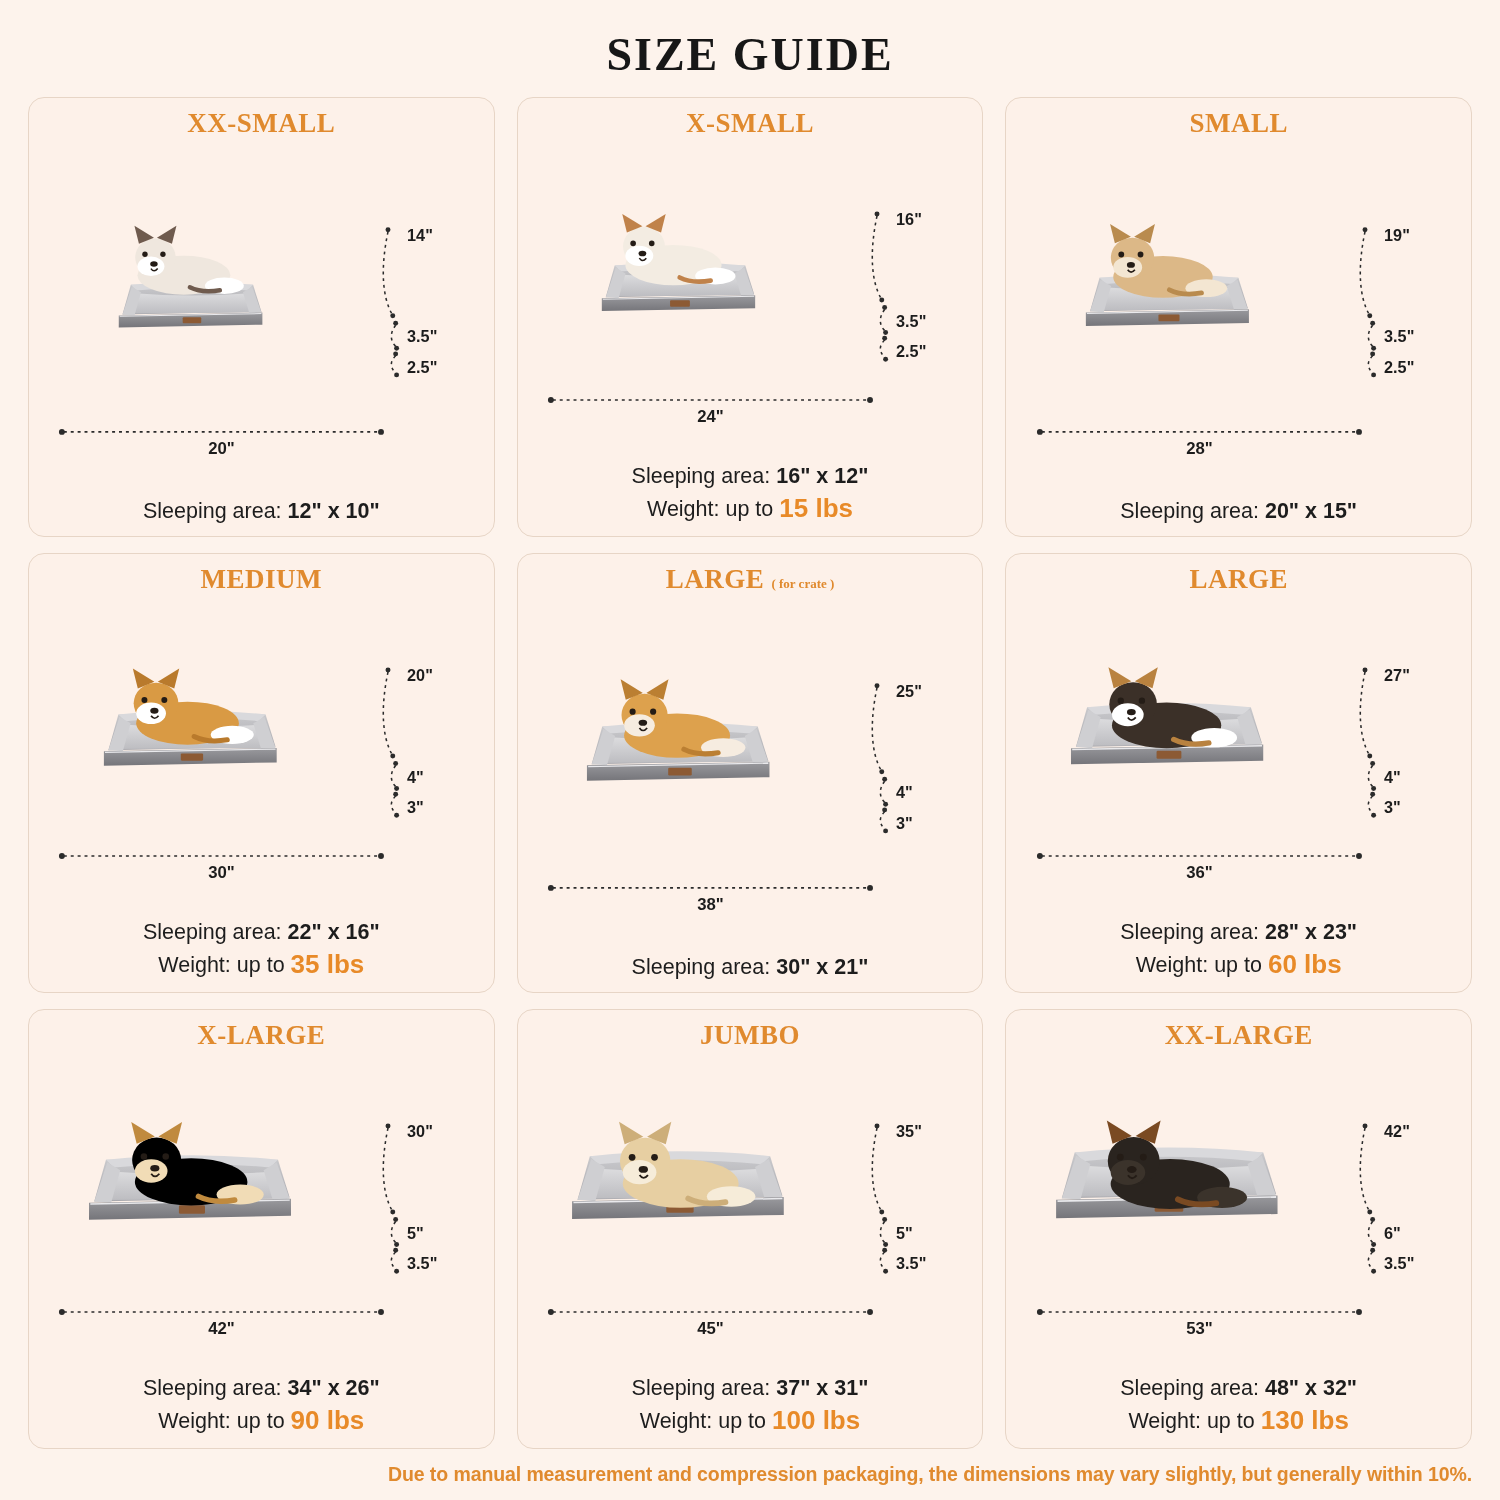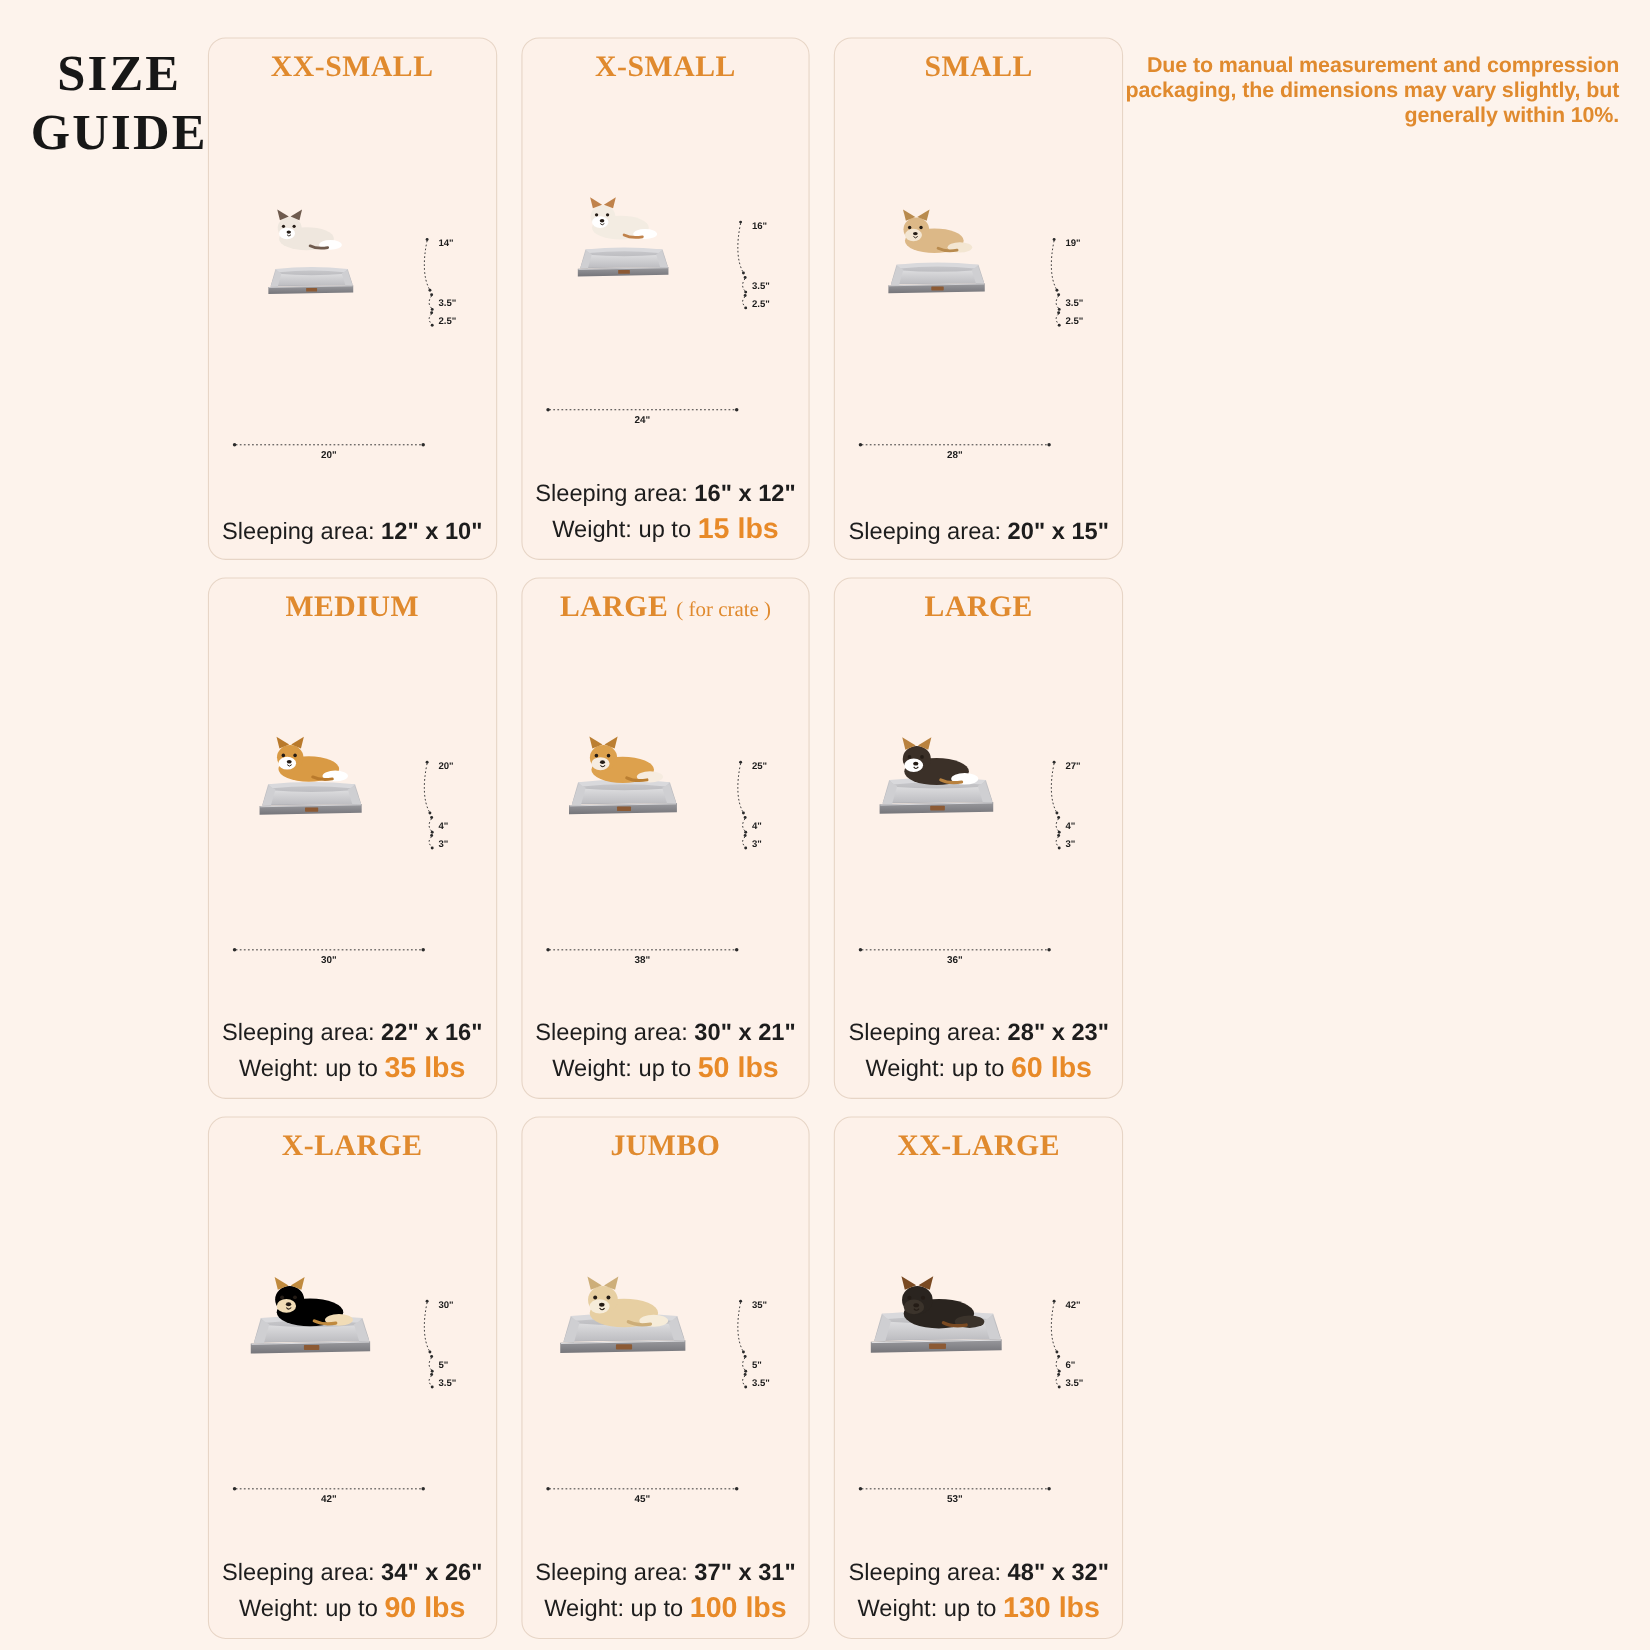--- a/index.html
+++ b/index.html
@@ -11,23 +11,23 @@
     height: 1500px;
     background: #fdf3ec;
     font-family: "Liberation Sans", sans-serif;
     color: #2b2b2b;
     overflow: hidden;
   }
   .page {
     width: 1500px;
     height: 1500px;
     box-sizing: border-box;
-    padding: 34px 28px 10px 28px;
+    padding: 22px 28px 10px 28px;
     display: flex;
-    flex-direction: row;
+    flex-direction: column;
   }
   .title {
     text-align: center;
     font-family: "Liberation Serif", serif;
     font-weight: bold;
     font-size: 46px;
     letter-spacing: 2px;
     color: #171717;
     margin: 6px 0 16px 0;
   }
@@ -61,22 +61,22 @@
     font-family: "Liberation Serif", serif;
     font-size: 27px;
     font-weight: bold;
     color: #e08a2e;
     letter-spacing: 0.5px;
     text-align: center;
     margin: 2px 0 2px 0;
     white-space: nowrap;
   }
   .card-title .note {
-    font-size: 19px;
-    font-weight: normal;
+    font-size: 13px;
+    font-weight: bold;
     letter-spacing: 0;
   }
   .fig {
     flex: 1;
     width: 100%;
     position: relative;
     min-height: 0;
   }
   .fig svg { width: 100%; height: 100%; display: block; }
 
@@ -555,23 +555,20 @@
   <circle cx="8" cy="12" r="3" fill="#2b2b2b"></circle>
   <circle cx="332" cy="12" r="3" fill="#2b2b2b"></circle>
   <text class="dim" x="170" y="34" text-anchor="middle">38"</text>
 </svg>
           </div>
   </div>
     <div class="specs">
       <div class="spec-line">
         <span class="label lbl-sa">Sleeping area:</span> <span class="value val-sa">30" x 21"</span>
       </div>
-      <div class="spec-line">
-        <span class="label lbl-w">Weight:</span> <span class="label lbl-up">up to</span> <span class="weight val-w">50 lbs</span>
-      </div>
     </div>
   </div>
 
   <div class="card">
     <div class="card-title">
       <span class="tname">LARGE</span>
       <span class="note"></span>
     </div>
     <div class="fig">
     <div style="position:absolute;left:2%;top:8%;width:78%;height:72%;">

